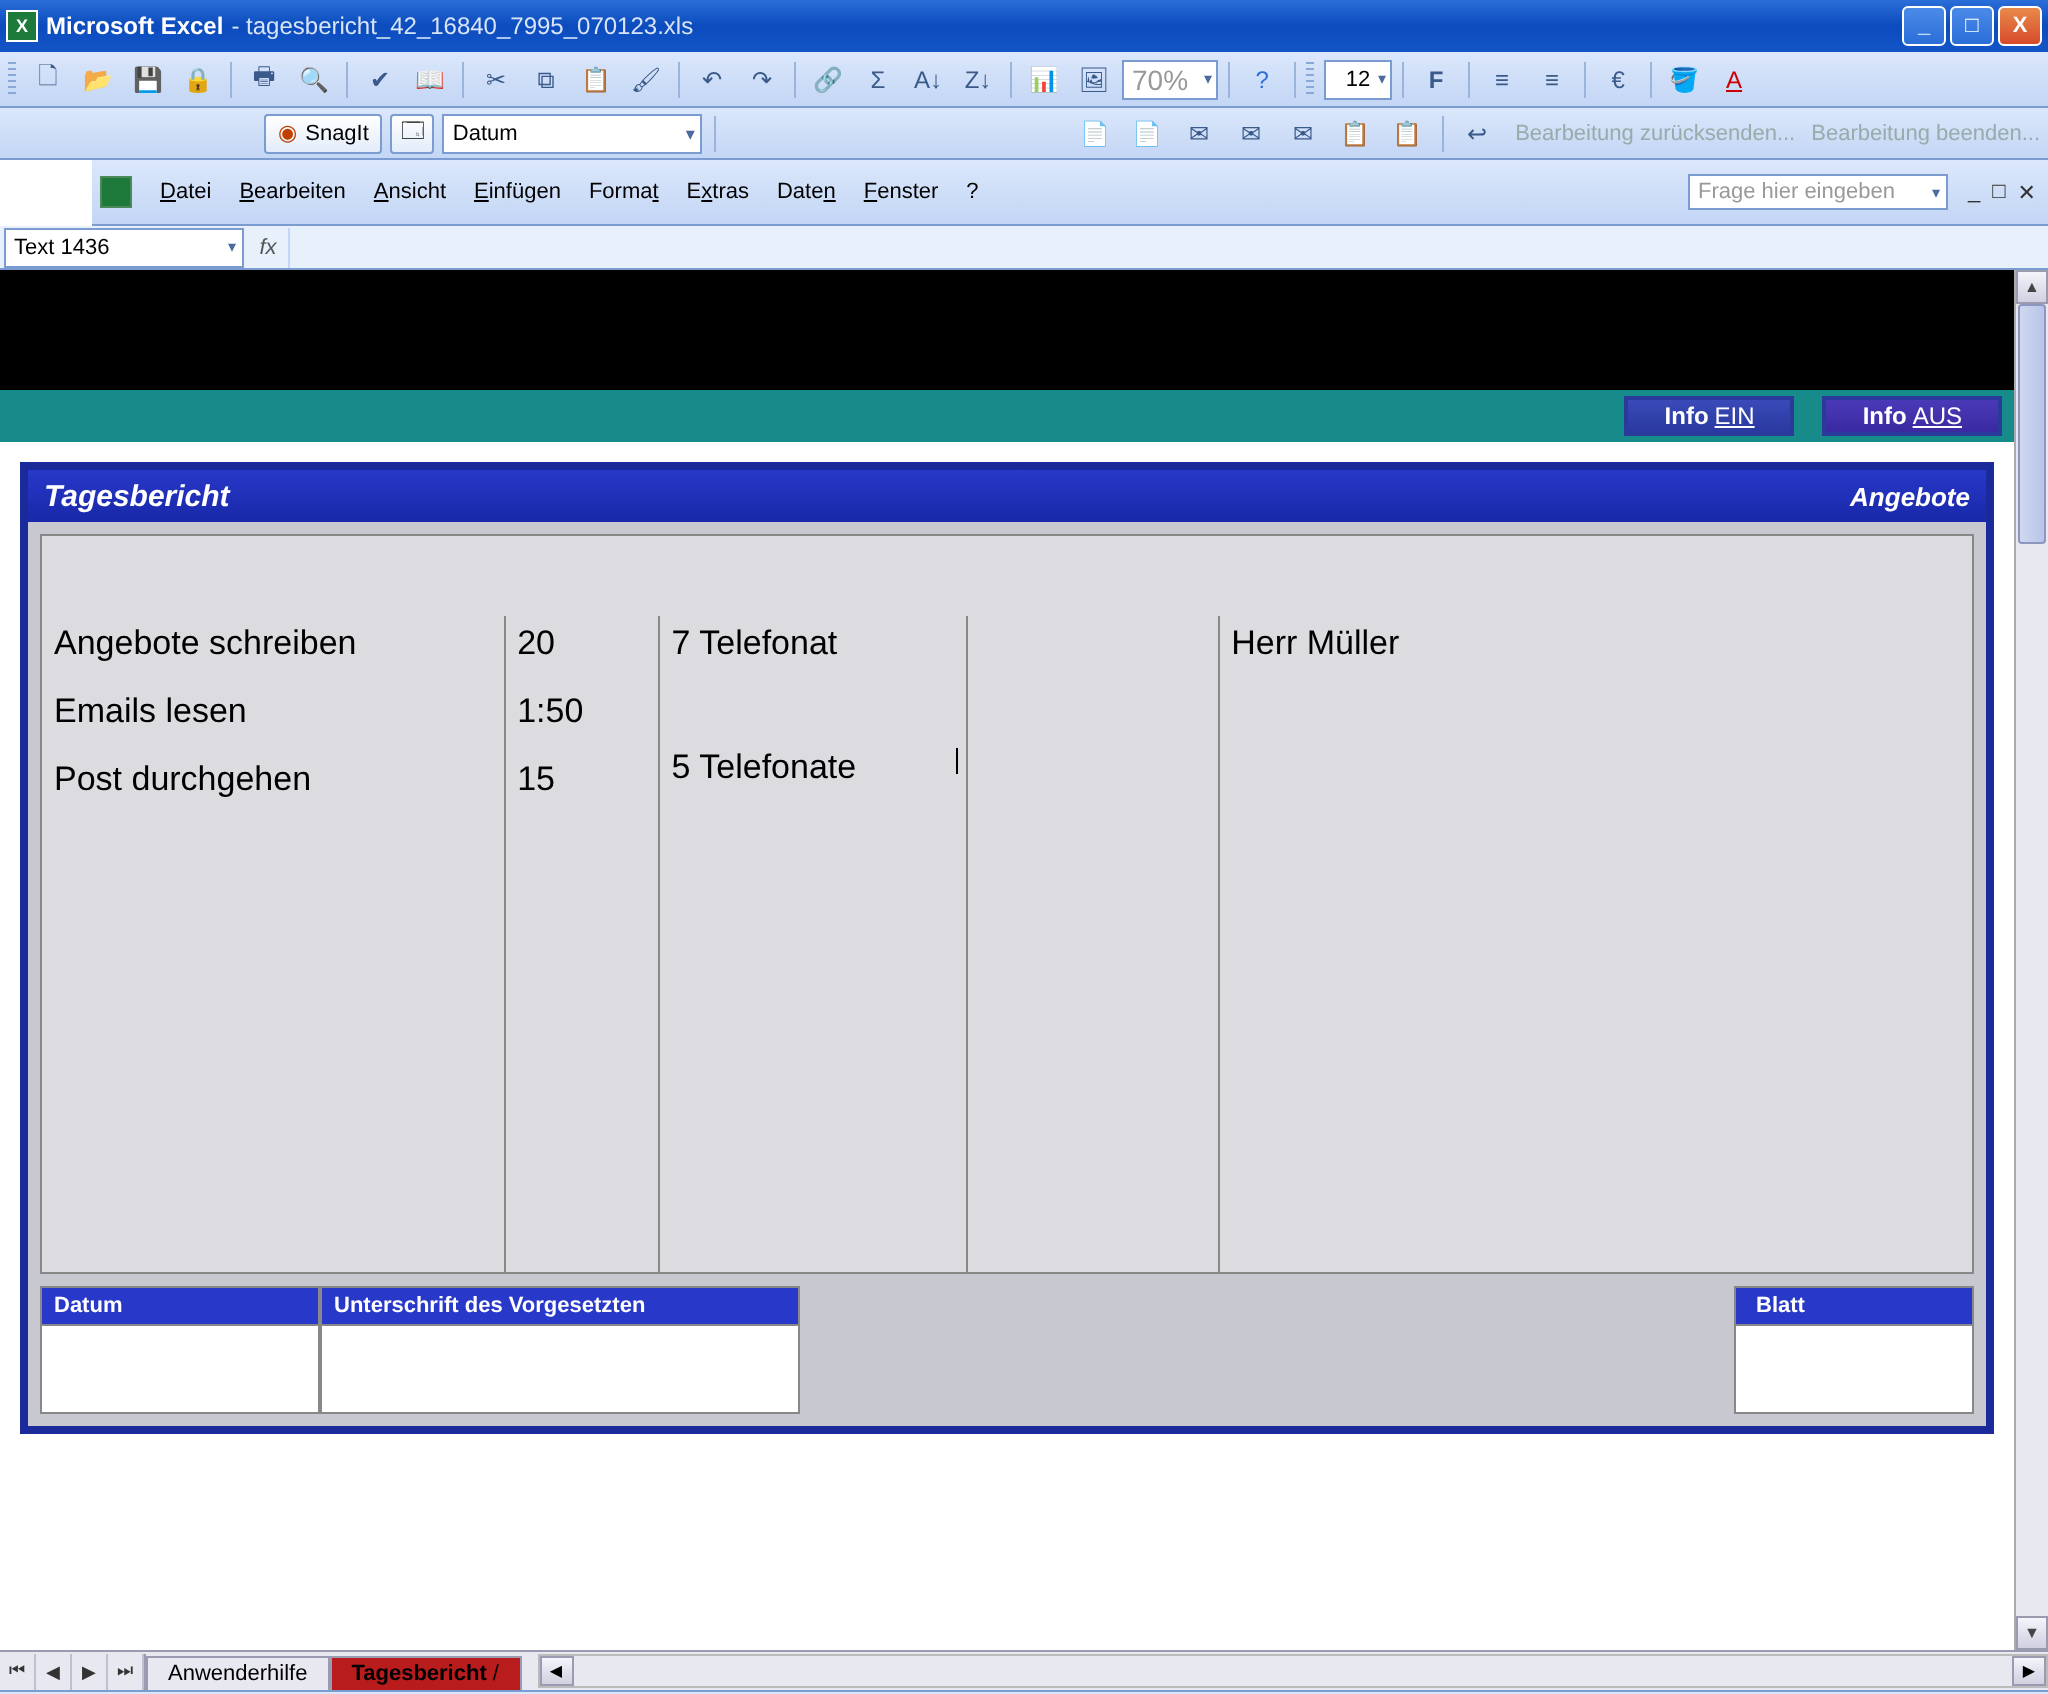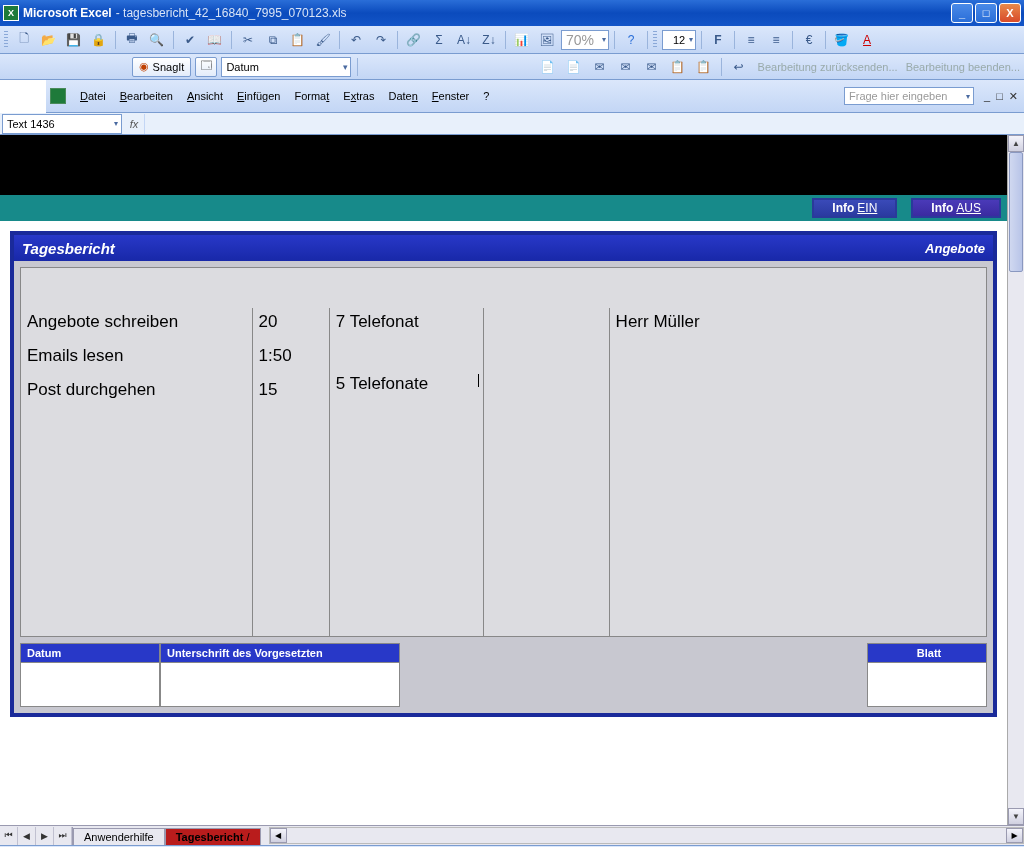--- a/index.html
+++ b/index.html
@@ -77,21 +77,21 @@
 .c1{width:24%;} .c2{width:8%;} .c3{width:16%;} .c4{width:16%;} .c5{width:13%;} .c6{width:23%;}
 .col div{margin-bottom:14px; color:#000;}
 .cursor-cell{position:relative;}
 .cursor-cell::after{content:""; position:absolute; right:-2px; top:0; width:1px; height:13px; background:#000;}
 
 .footer-row { display:flex; margin:0 6px 6px 6px; gap:0;}
 .ft-block { display:flex; flex-direction:column;}
 .ft-label { background:#2838c8; color:#fff; font-size:11px; font-weight:bold; padding:3px 6px; border:1px solid #888;}
 .ft-input { height:44px; background:#fff; border:1px solid #888; border-top:none;}
 .fb1{width:140px;} .fb2{width:240px;} .fbgap{flex:1;} .fb3{width:120px;}
-.fb3 .ft-label{text-align:center;padding-left:10px;}
+.fb3 .ft-label{text-align:left;padding-left:10px;}
 
 
 .tabrow { height:20px; background:#e8e8f0; border-top:1px solid #9a9ab0; display:flex; align-items:center; font-size:11px;}
 .tabrow .nav { display:flex; border-right:1px solid #9a9ab0;}
 .tabrow .nav span{ width:18px; height:18px; display:flex; align-items:center; justify-content:center; border-right:1px solid #c0c0d0; font-size:9px; color:#333;}
 .tab { padding:2px 10px; background:#e8e8f0; border:1px solid #9a9ab0; border-bottom:none; margin-top:1px; position:relative;}
 .tab.active { background:#b91c1c; font-weight:normal;}
 .tabrow .hscroll{ flex:1; height:17px; margin-left:8px; background:#e8e8f0; border:1px solid #bbb; display:flex;}
 .tabrow .hscroll .arr{width:17px; background:linear-gradient(#f4f4fb,#d0d0e0); border:1px solid #9a9ab0; display:flex; align-items:center; justify-content:center; font-size:8px;}
 .tabrow .hscroll .tr{flex:1;}

